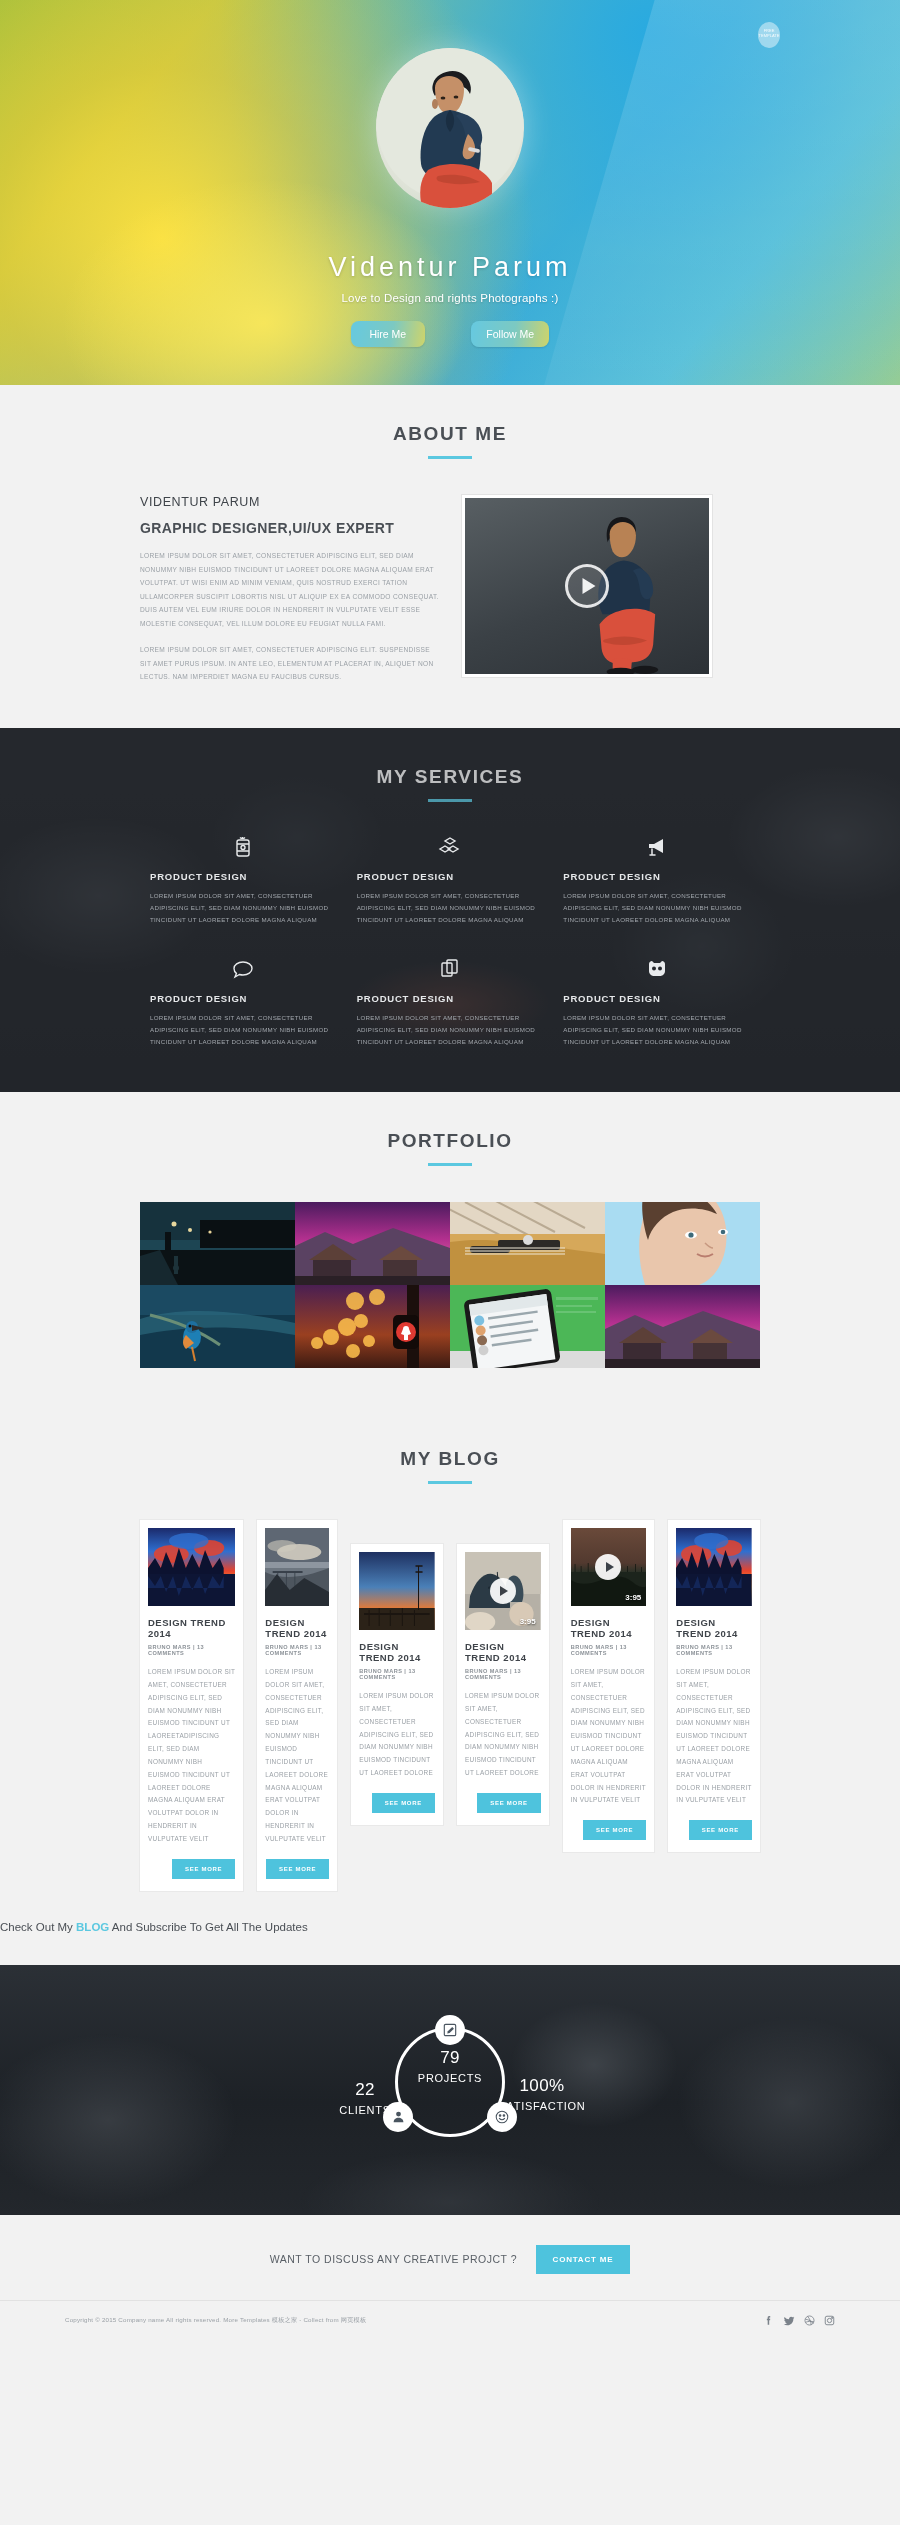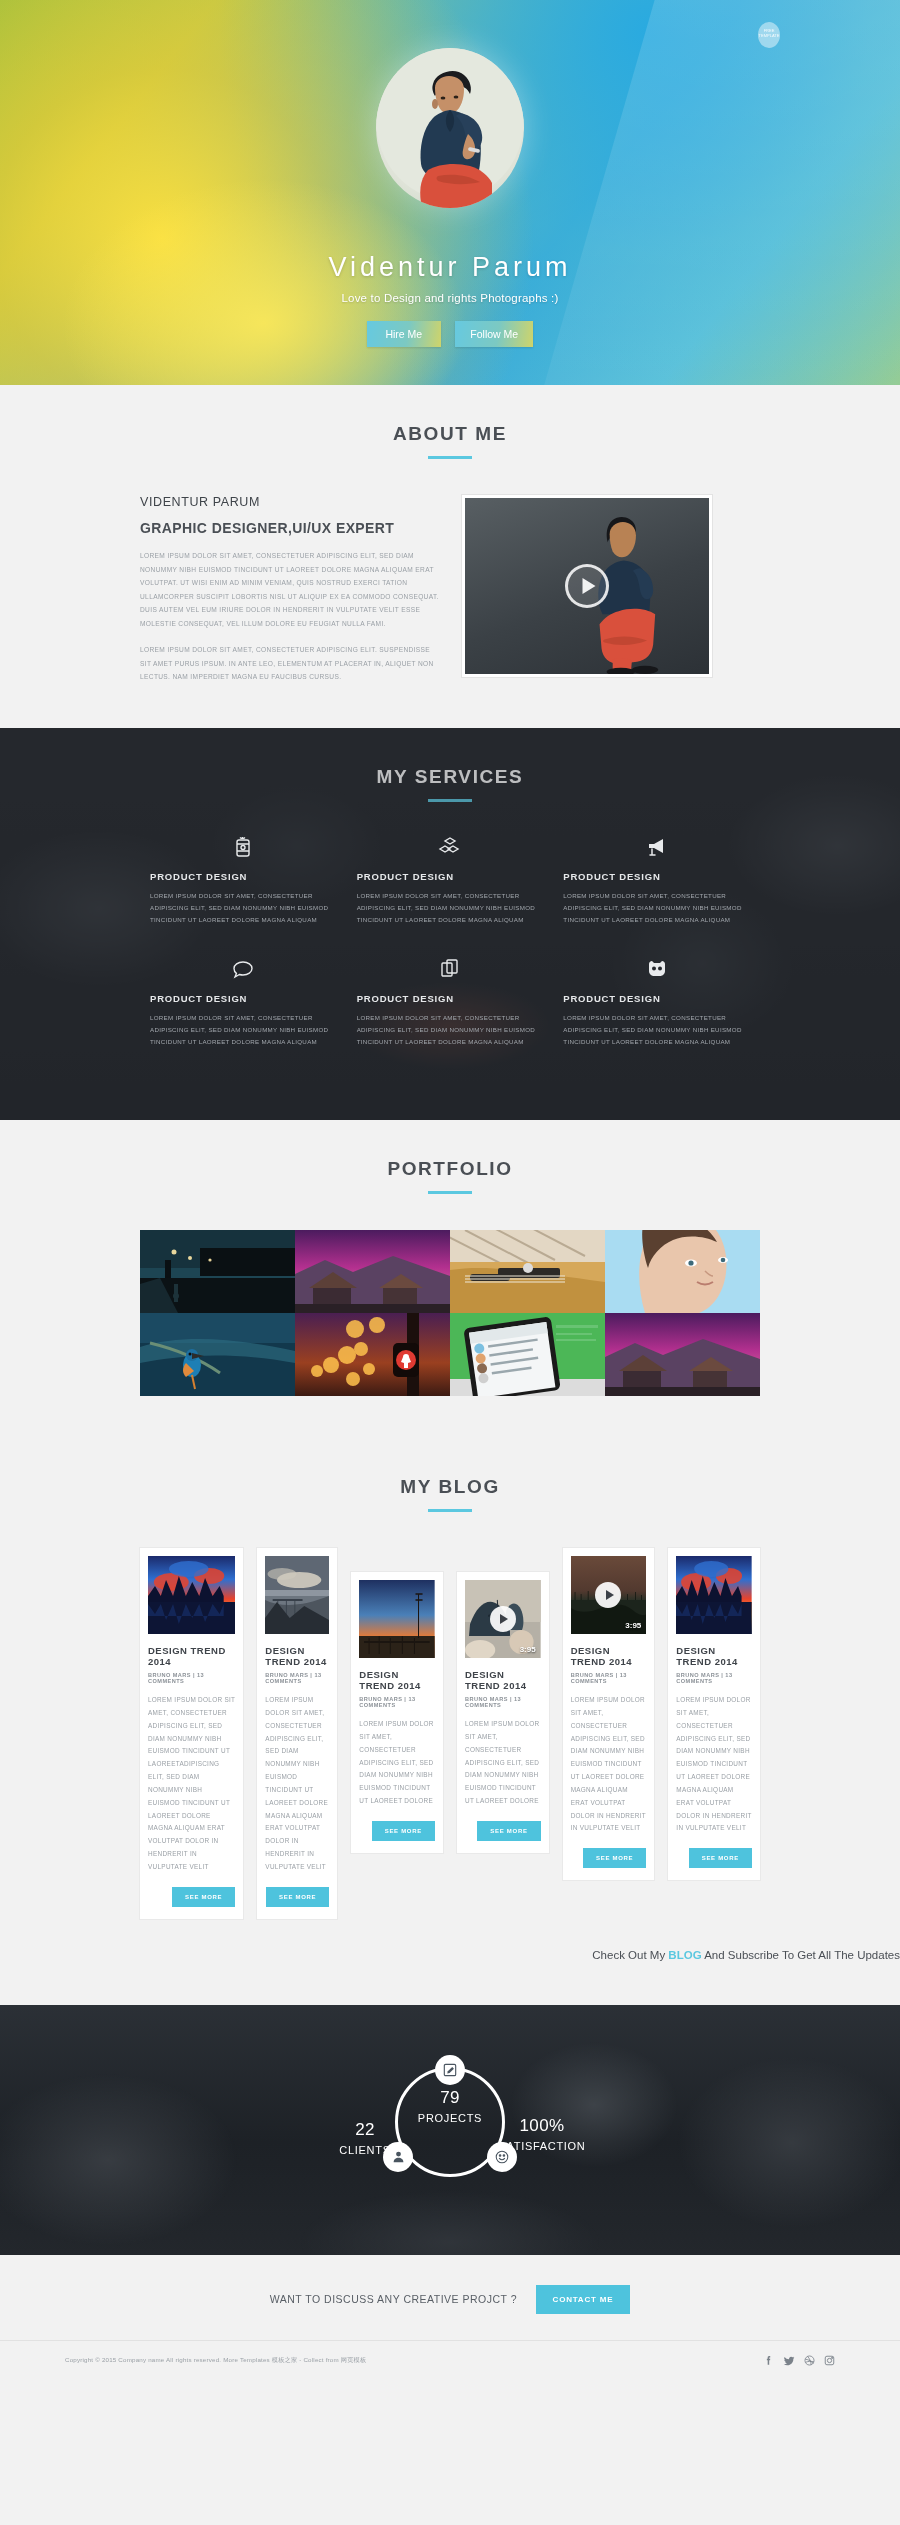--- a/index.html
+++ b/index.html
@@ -61,21 +61,21 @@
     font-size: 27px; letter-spacing: 4px; color: #fff; font-weight: 400;
     text-shadow: 0 1px 3px rgba(0,0,0,0.18);
   }
   .hero-sub {
     margin-top: 9px; font-size: 11.5px; color: #fff; letter-spacing: .2px;
     text-shadow: 0 1px 2px rgba(0,0,0,0.18);
   }
   .hero-btns { margin-top: 17px; }
   .hero-btn {
     display: inline-block; min-width: 74px; padding: 7px 15px;
-    margin: 0 5px; border: 0; border-radius: 0; cursor: pointer;
+    margin: 0 21px; border: 0; border-radius: 8px; cursor: pointer;
     font-size: 10.5px; color: #fff; font-family: inherit;
     background: linear-gradient(100deg, #66c9e0 0%, #7cc9c2 55%, #cfd46a 100%);
     box-shadow: 0 1px 2px rgba(0,0,0,0.12);
   }
 
   
   .section-title {
     text-align: center; font-size: 19px; font-weight: bold;
     letter-spacing: 1.6px; color: #4a4f55; text-transform: uppercase;
   }
@@ -113,21 +113,21 @@
   }
   .play-btn::after {
     content: ""; position: absolute; left: 55%; top: 50%;
     transform: translate(-50%,-50%);
     border-left: 13px solid rgba(255,255,255,0.92);
     border-top: 8px solid transparent; border-bottom: 8px solid transparent;
   }
 
   
   .services {
-    position: relative; background: #24272c; padding: 38px 0 72px; overflow: hidden;
+    position: relative; background: #24272c; padding: 38px 0 44px; overflow: hidden;
   }
   .services-bg {
     position: absolute; inset: 0; opacity: .30;
     background:
       radial-gradient(ellipse 170px 110px at 11% 46%, #4a4f55 0%, rgba(74,79,85,0) 70%),
       radial-gradient(ellipse 120px 90px at 33% 30%, #3a3f45 0%, rgba(58,63,69,0) 70%),
       radial-gradient(ellipse 140px 60px at 50% 76%, #6a4038 0%, rgba(106,64,56,0) 72%),
       radial-gradient(ellipse 130px 110px at 78% 60%, #3c4248 0%, rgba(60,66,72,0) 70%),
       radial-gradient(ellipse 150px 100px at 93% 30%, #4e5359 0%, rgba(78,83,89,0) 72%),
       linear-gradient(180deg, #2a2d32, #1f2227);
@@ -207,22 +207,22 @@
   }
   .see-more {
     display: block; margin: 13px 0 0 auto; border: 0; cursor: pointer;
     background: #4ec3dd; color: #fff; font-family: inherit;
     font-size: 6px; font-weight: bold; letter-spacing: .7px;
     padding: 7px 13px; text-transform: uppercase;
   }
 
   
   .subscribe {
-    background: #f2f2f2; text-align: right;
-    padding: 30px 0 44px; font-size: 11.5px; color: #4a4f55;
+    background: #f2f2f2; text-align: left;
+    padding: 30px 0 32px; font-size: 11.5px; color: #4a4f55;
   }
   .subscribe a { color: #5bc8e0; text-decoration: none; font-weight: bold; }
 
   
   .stats {
     position: relative; height: 250px; overflow: hidden;
     background: linear-gradient(180deg, #2b3036 0%, #1d2126 55%, #23272c 100%);
   }
   .stats-bg {
     position: absolute; inset: 0; opacity: .55;

